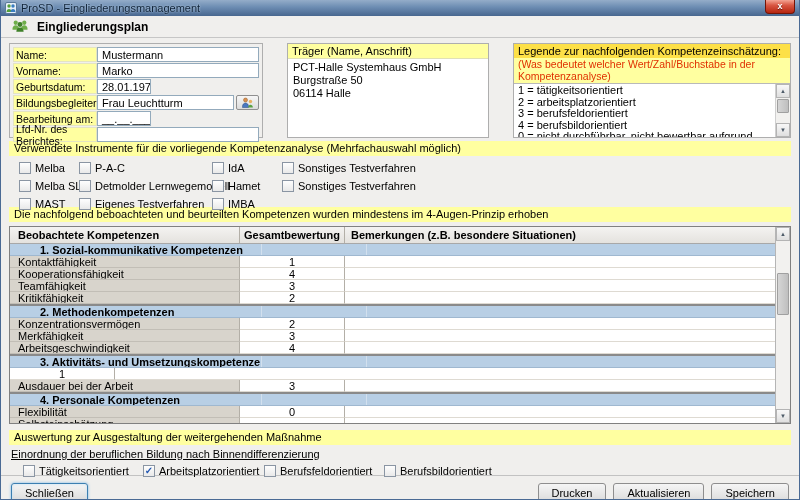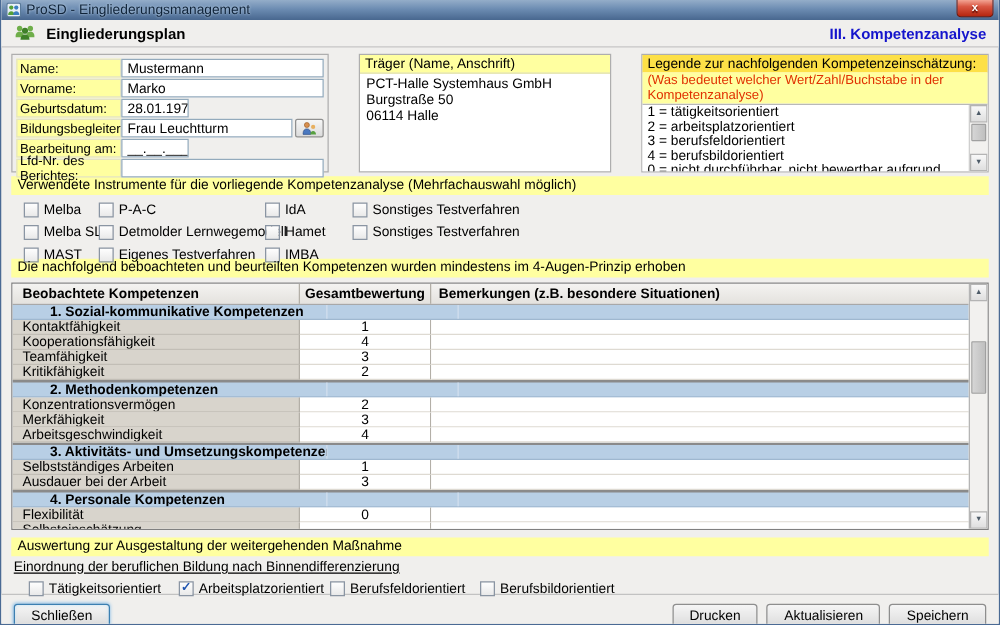--- a/index.html
+++ b/index.html
@@ -150,21 +150,20 @@
 <div class="page-header">
   <svg class="people-icon" viewBox="0 0 16 14">
     <circle cx="4" cy="3.5" r="2" fill="#6fae4a"></circle>
     <path d="M1 9c0-2 1.3-3.2 3-3.2S7 7 7 9v1H1z" fill="#6fae4a"></path>
     <circle cx="12" cy="3.5" r="2" fill="#6fae4a"></circle>
     <path d="M9 9c0-2 1.3-3.2 3-3.2s3 1.2 3 3.2v1H9z" fill="#6fae4a"></path>
     <circle cx="8" cy="5.2" r="2.3" fill="#3f8028"></circle>
     <path d="M4.6 12c0-2.6 1.5-4 3.4-4s3.4 1.4 3.4 4z" fill="#3f8028"></path>
   </svg>
   <span class="page-title">Eingliederungsplan</span>
-  <span class="section-title">III. Kompetenzanalyse</span>
 </div>
 
 <div class="form-area">
   <div class="panel person-panel">
     <div id="person-rows">
         <div class="form-row">
     <div class="form-label">Name:</div>
     <div class="form-input">Mustermann</div>
   </div>
         <div class="form-row">
@@ -331,21 +330,20 @@
     <div class="c1">Arbeitsgeschwindigkeit</div>
     <div class="c2">4</div>
     <div class="c3"></div>
   </div>
         <div class="t-row section sep">
     <div class="c1">3. Aktivitäts- und Umsetzungskompetenzen</div>
     <div class="c2"></div>
     <div class="c3"></div>
   </div>
         <div class="t-row item">
-    <div class="c1">Selbstständiges Arbeiten</div>
     <div class="c2">1</div>
     <div class="c3"></div>
   </div>
         <div class="t-row item">
     <div class="c1">Ausdauer bei der Arbeit</div>
     <div class="c2">3</div>
     <div class="c3"></div>
   </div>
         <div class="t-row section sep">
     <div class="c1">4. Personale Kompetenzen</div>

